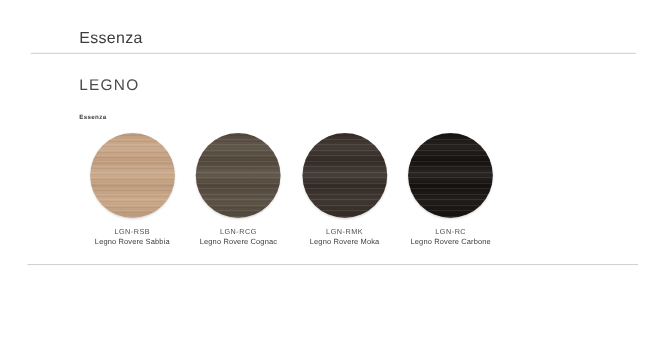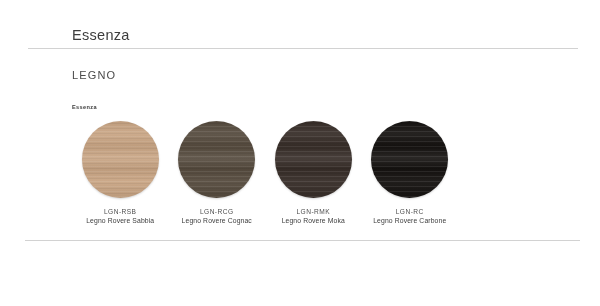--- a/index.html
+++ b/index.html
@@ -51,21 +51,21 @@
     left: 25px;
     right: 20px;
     top: 240px;
   }
 
   
   .section-label {
     position: absolute;
     left: 72px;
     top: 69px;
-    font-size: 11px;
+    font-size: 14px;
     letter-spacing: 1.15px;
     color: #4a4a4a;
     text-transform: uppercase;
     white-space: nowrap;
   }
 
   .group-label {
     position: absolute;
     left: 72px;
     top: 104px;

